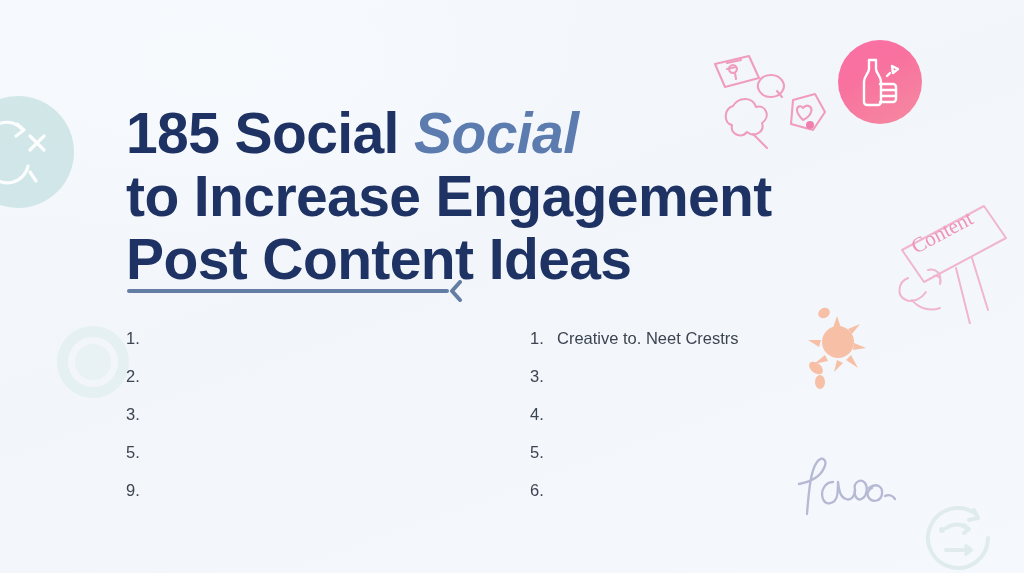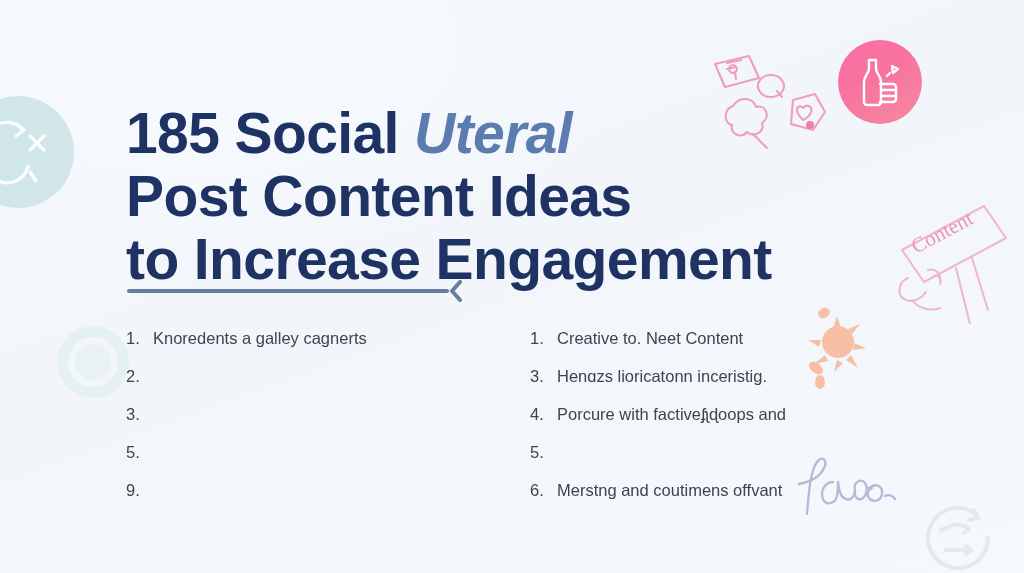--- a/index.html
+++ b/index.html
@@ -232,71 +232,67 @@
       <path d="M62 18 l4 8 -9 2"></path>
       <path d="M34 36 c8 -5 16 -4 22 1"></path>
       <path d="M52 33 l5 4 -5 4"></path>
       <path d="M34 58 h24"></path>
       <path d="M54 54 l5 4 -5 4"></path>
       <circle cx="30" cy="38" r="3" fill="#cde0e0" stroke="none"></circle>
     </svg>
   </div>
 
   <h1 class="headline">
-    <span class="ln"><span>185 Social </span><span class="em">Uteral</span></span>
+    <span class="ln"><span>185 Social </span><span class="em">Social</span></span>
+    <span class="ln">to Increase Engagement</span>
     <span class="ln">Post Content Ideas</span>
-    <span class="ln">to Increase Engagement</span>
   </h1>
 
   <div class="divider-wrap">
     <div class="divider-line"></div>
     <div class="divider-arrow">
       <svg viewBox="0 0 22 22" width="22" height="22" fill="none" stroke="#647ea3" stroke-width="4" stroke-linecap="round" stroke-linejoin="round">
         <path d="M17 2 L9 11 L17 20"></path>
       </svg>
     </div>
   </div>
 
   <div class="lists">
 
     <div class="list-col">
       <div class="list-item">
         <span class="list-num">1.</span>
-        <span>Knoredents a galley cagnerts</span>
       </div>
       <div class="list-item">
         <span class="list-num">2.</span>
       </div>
       <div class="list-item">
         <span class="list-num">3.</span>
       </div>
       <div class="list-item">
         <span class="list-num">5.</span>
       </div>
       <div class="list-item">
         <span class="list-num">9.</span>
       </div>
     </div>
 
     <div class="list-col">
       <div class="list-item">
         <span class="list-num">1.</span>
-        <span>Creative to. Neet Content</span>
+        <span>Creative to. Neet Crestrs</span>
       </div>
       <div class="list-item">
         <span class="list-num">3.</span>
-        <span>Henɑzs lioricatonn inceristig.</span>
       </div>
       <div class="list-item">
         <span class="list-num">4.</span>
-        <span>Porcure with factiveʄʅɖoops and</span>
       </div>
       <div class="list-item">
         <span class="list-num">5.</span>
       </div>
       <div class="list-item">
         <span class="list-num">6.</span>
-        <span>Merstng and coutimens offvant</span>
       </div>
     </div>
 
   </div>
 </div>
 
 </body></html>

